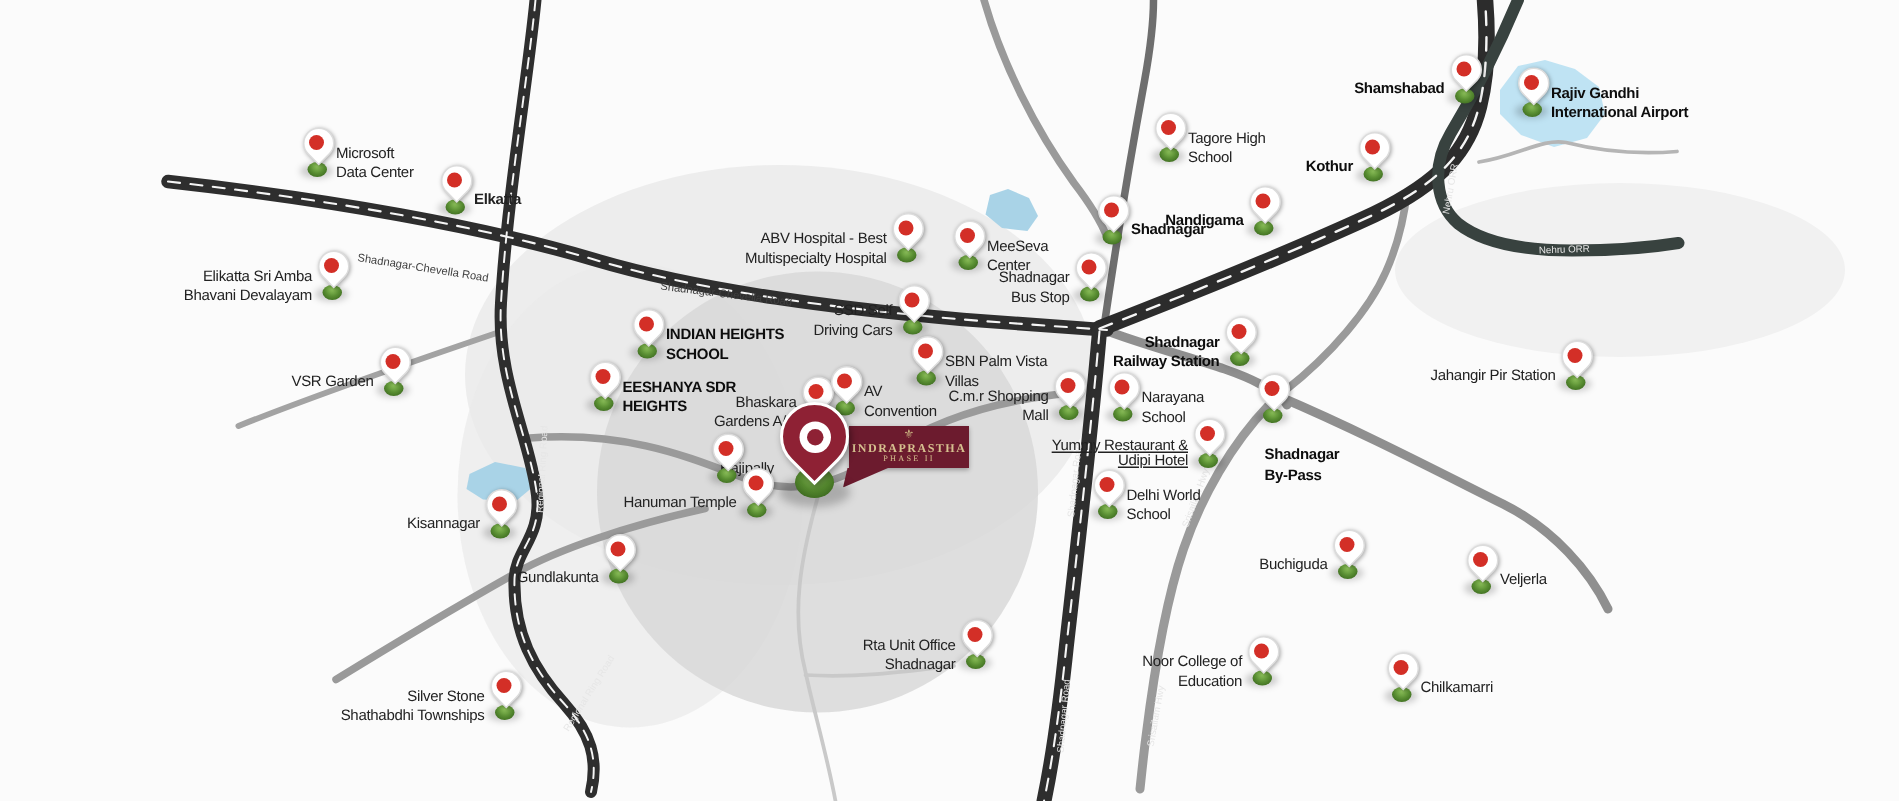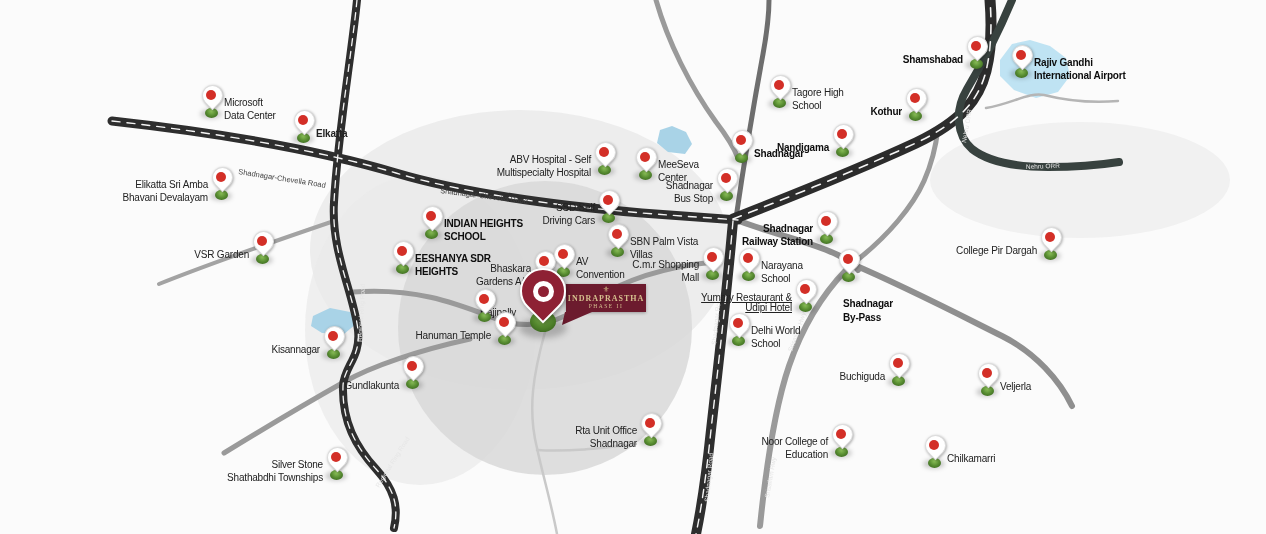--- a/index.html
+++ b/index.html
@@ -288,21 +288,21 @@
       <div>SBN Palm Vista</div>
       <div>Villas</div>
     </div>
     <div class="pin" style="left: 604px; top: 174px;">
       <div class="pin-shadow"></div>
       <div class="pin-base"></div>
       <div class="pin-head"></div>
       <div class="pin-dot"></div>
     </div>
     <div class="loc-label left" style="right: 675px; top: 152.5px;">
-      <div>ABV Hospital - Self</div>
+      <div>ABV Hospital - Best</div>
       <div>Multispecialty Hospital</div>
     </div>
     <div class="pin" style="left: 645px; top: 179px;">
       <div class="pin-shadow"></div>
       <div class="pin-base"></div>
       <div class="pin-head"></div>
       <div class="pin-dot"></div>
     </div>
     <div class="loc-label right" style="left: 658px; top: 157.5px;">
       <div>MeeSeva</div>
@@ -434,21 +434,21 @@
       <div>Rajiv Gandhi</div>
       <div>International Airport</div>
     </div>
     <div class="pin" style="left: 1050px; top: 259px;">
       <div class="pin-shadow"></div>
       <div class="pin-base"></div>
       <div class="pin-head"></div>
       <div class="pin-dot"></div>
     </div>
     <div class="loc-label left" style="right: 229px; top: 244.25px;">
-      <div>College Pir Dargah</div>
+      <div>Jahangir Pir Station</div>
     </div>
     <div class="pin" style="left: 898px; top: 385px;">
       <div class="pin-shadow"></div>
       <div class="pin-base"></div>
       <div class="pin-head"></div>
       <div class="pin-dot"></div>
     </div>
     <div class="loc-label left" style="right: 381px; top: 370.25px;">
       <div>Buchiguda</div>
     </div>

